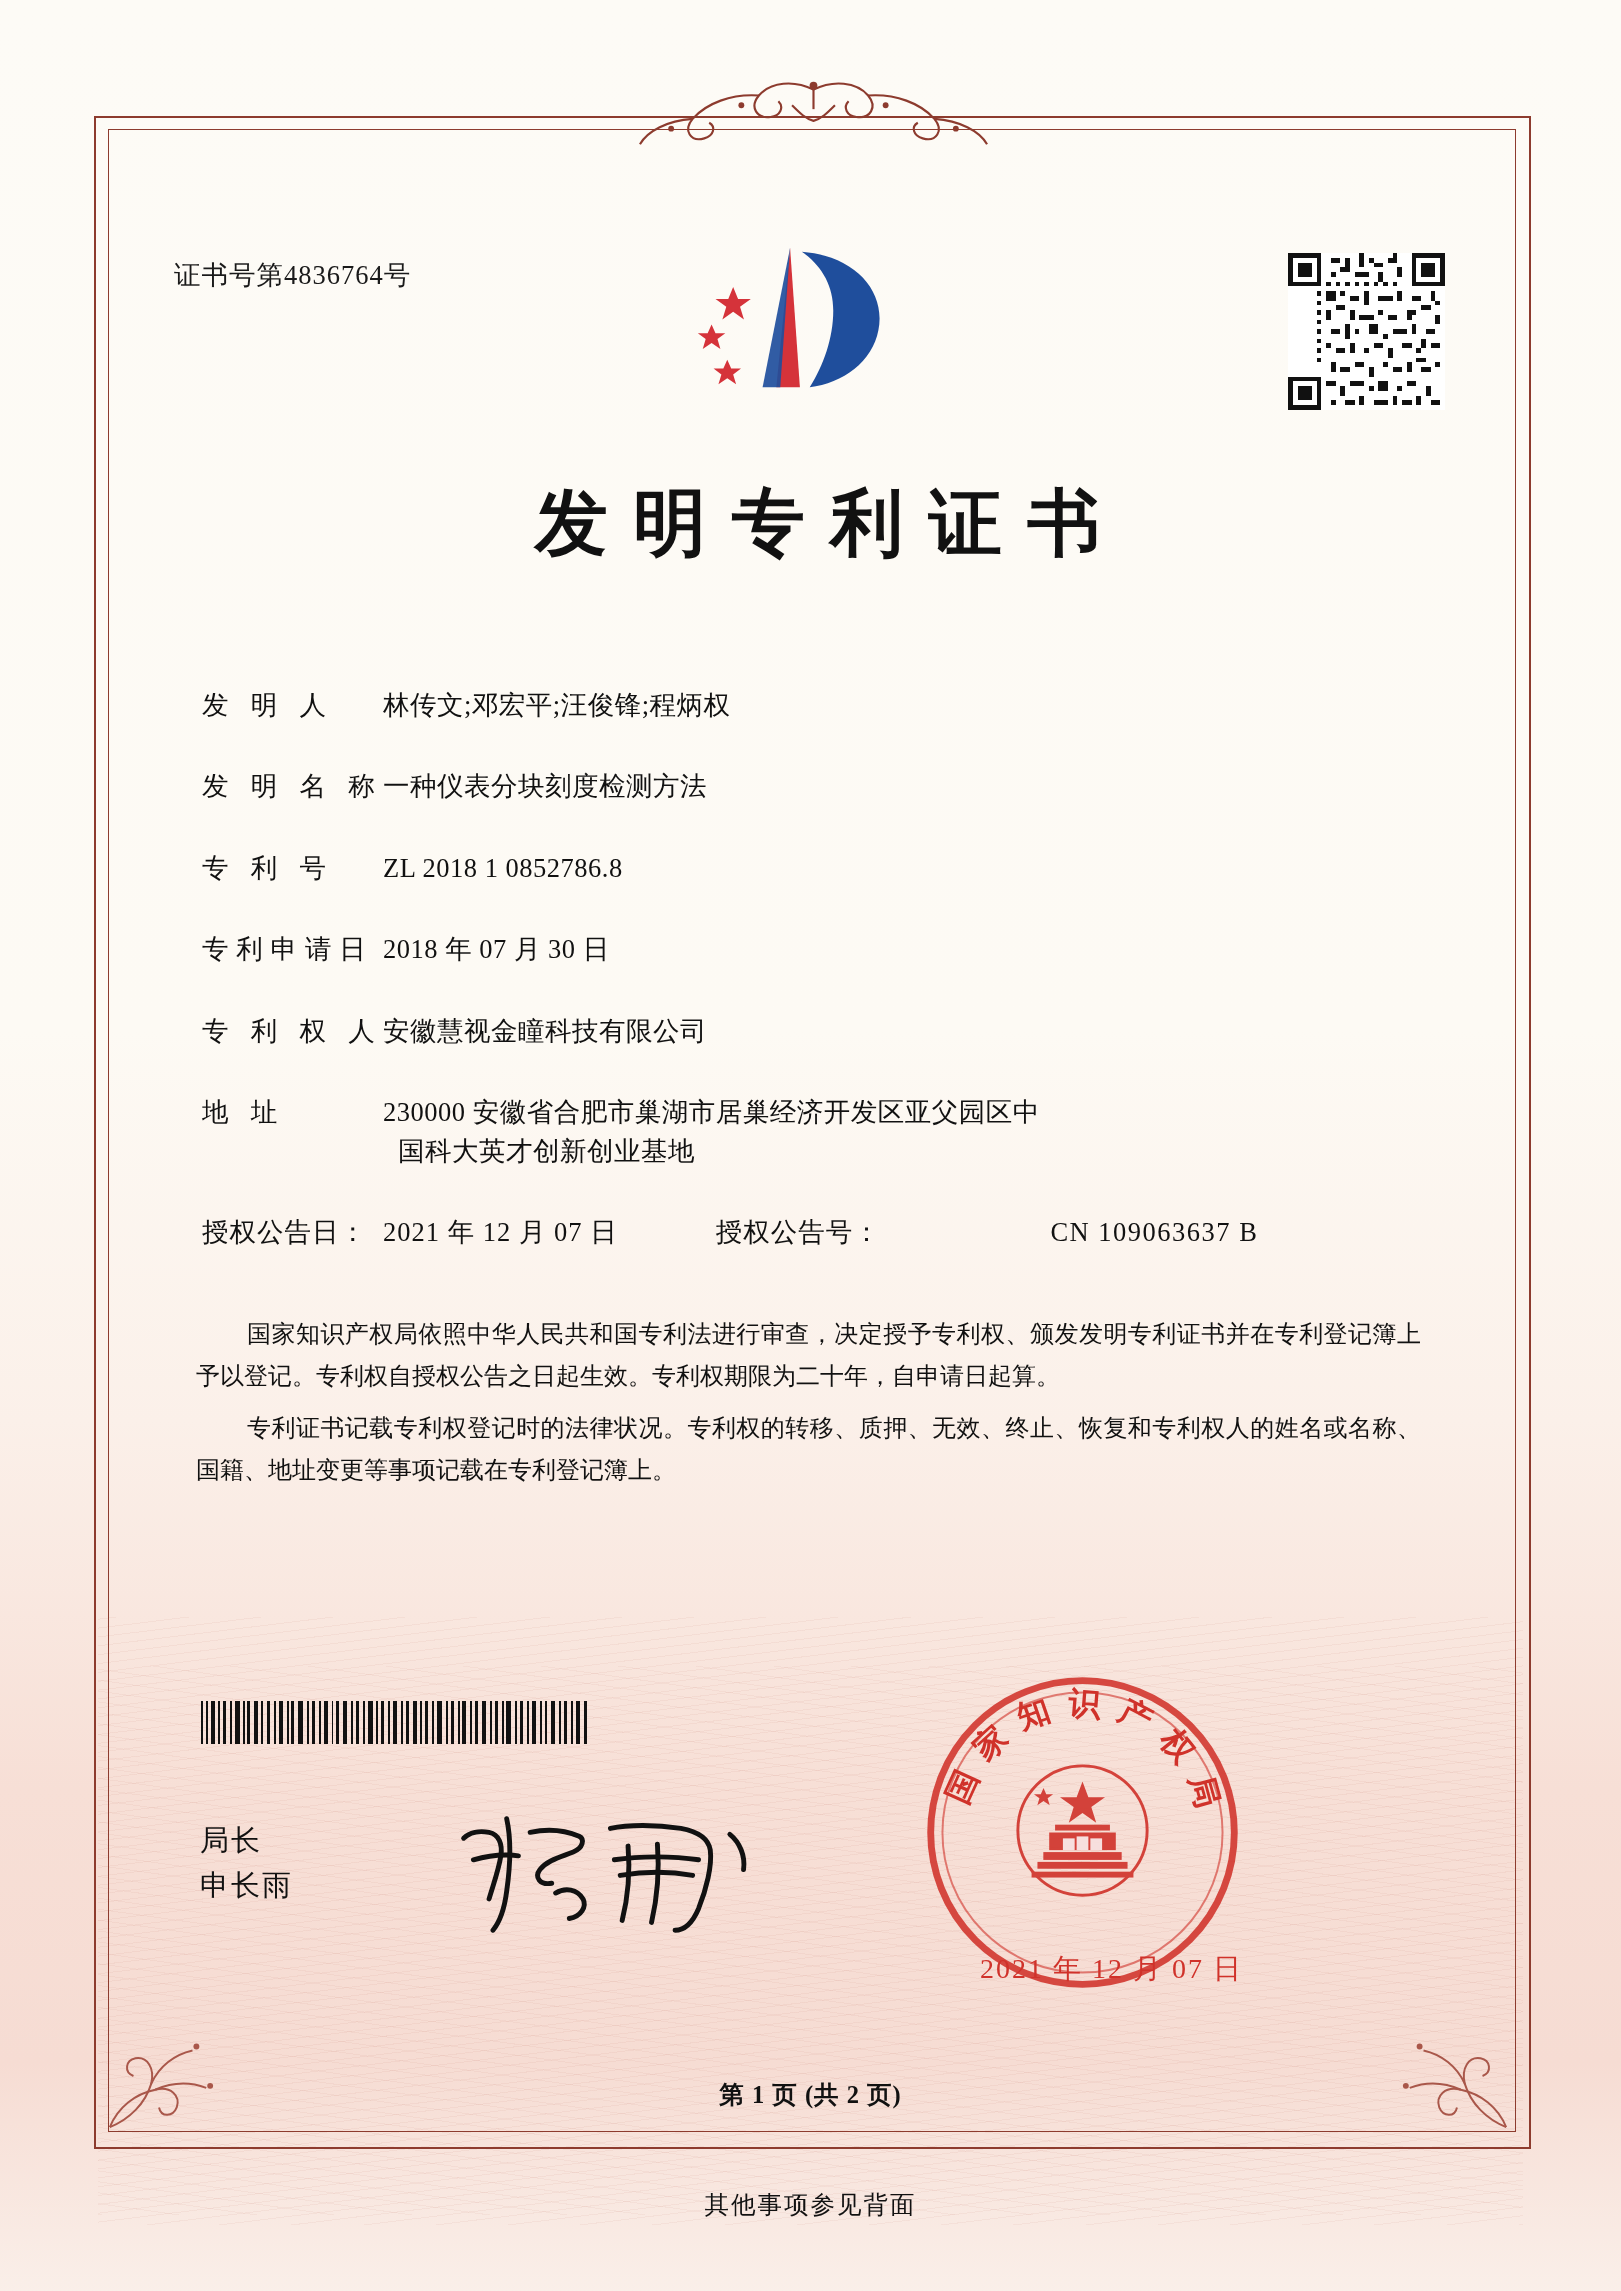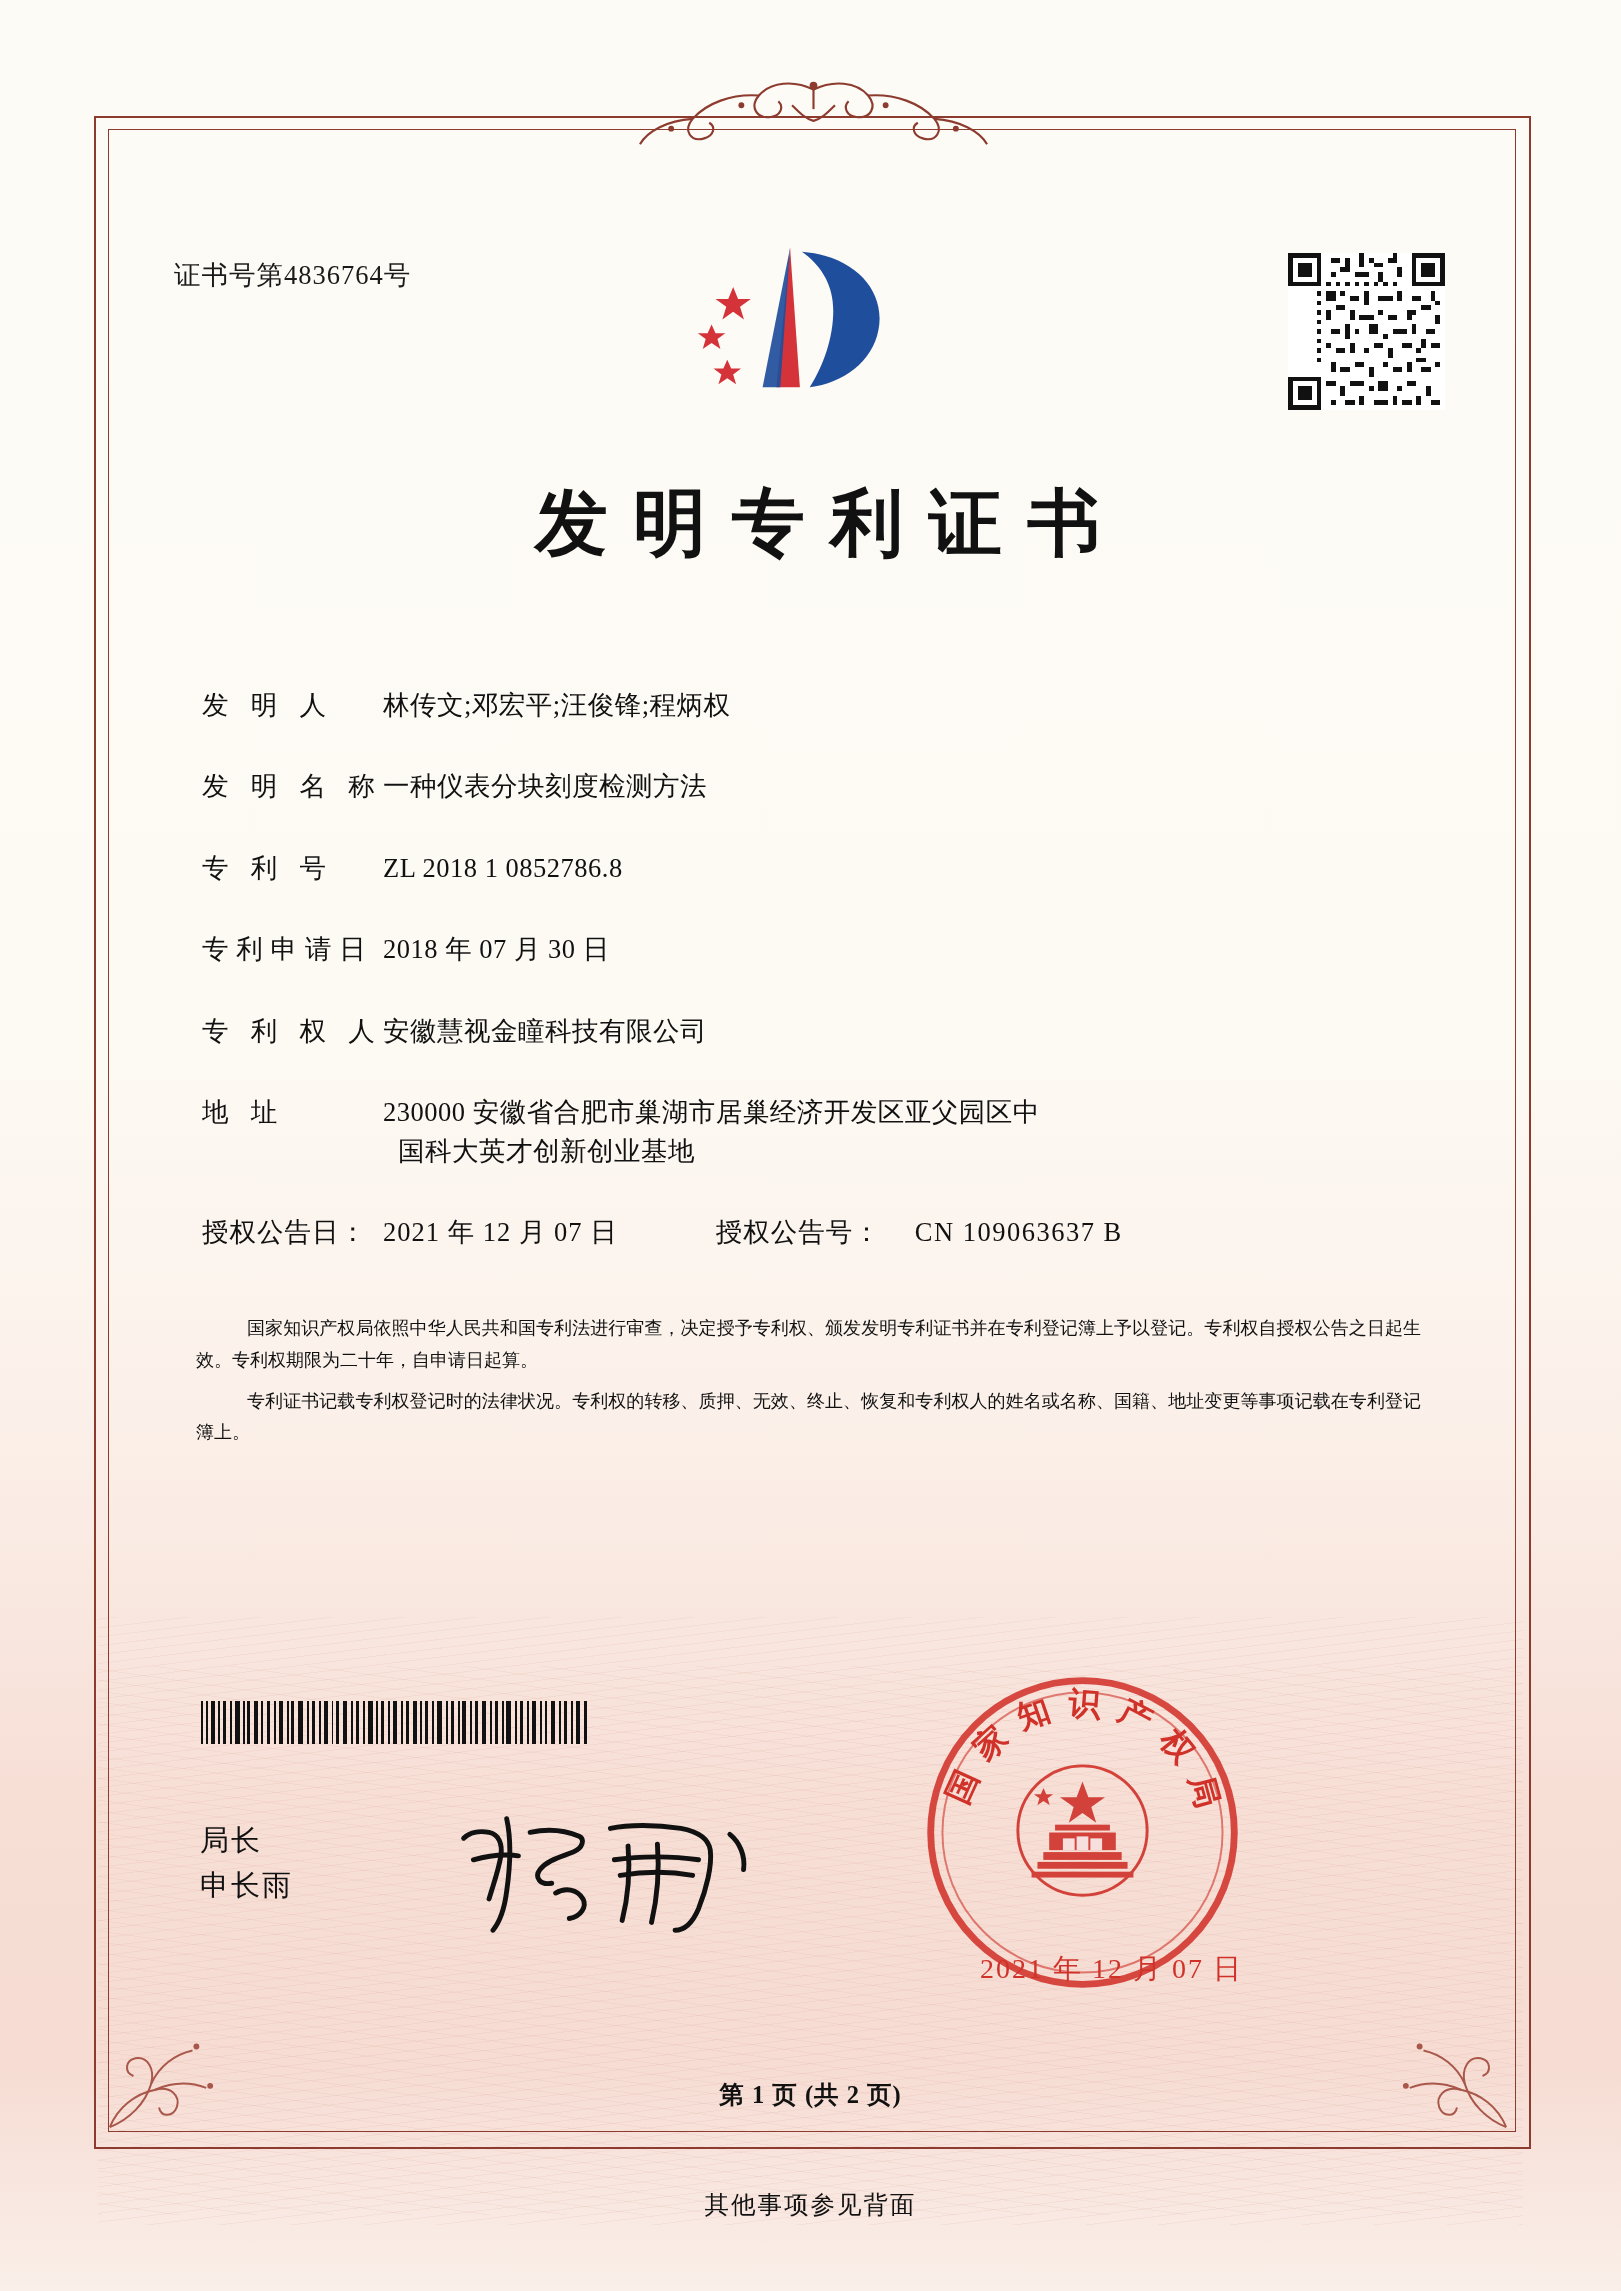--- a/index.html
+++ b/index.html
@@ -182,29 +182,30 @@
   }
   .grant-row .g-label2 {
     flex: 0 0 auto;
     letter-spacing: 1px;
     white-space: nowrap;
     margin-left: 9.8px;
   }
   .grant-row .g-value2 {
     flex: 1;
     letter-spacing: 1.5px;
-    margin-left: 34px;
+    margin-left: 11px;
+    text-align: center;
   }
 
   .paragraphs {
     position: absolute;
     left: 196px;
     top: 1313px;
     width: 1225px;
-    font-size: 18px;
+    font-size: 24px;
     line-height: 1.75;
     color: #111;
     text-align: justify;
   }
   .paragraphs p {
     margin: 0 0 9.8px 0;
     text-indent: 51px;
   }
 
   .barcode {

